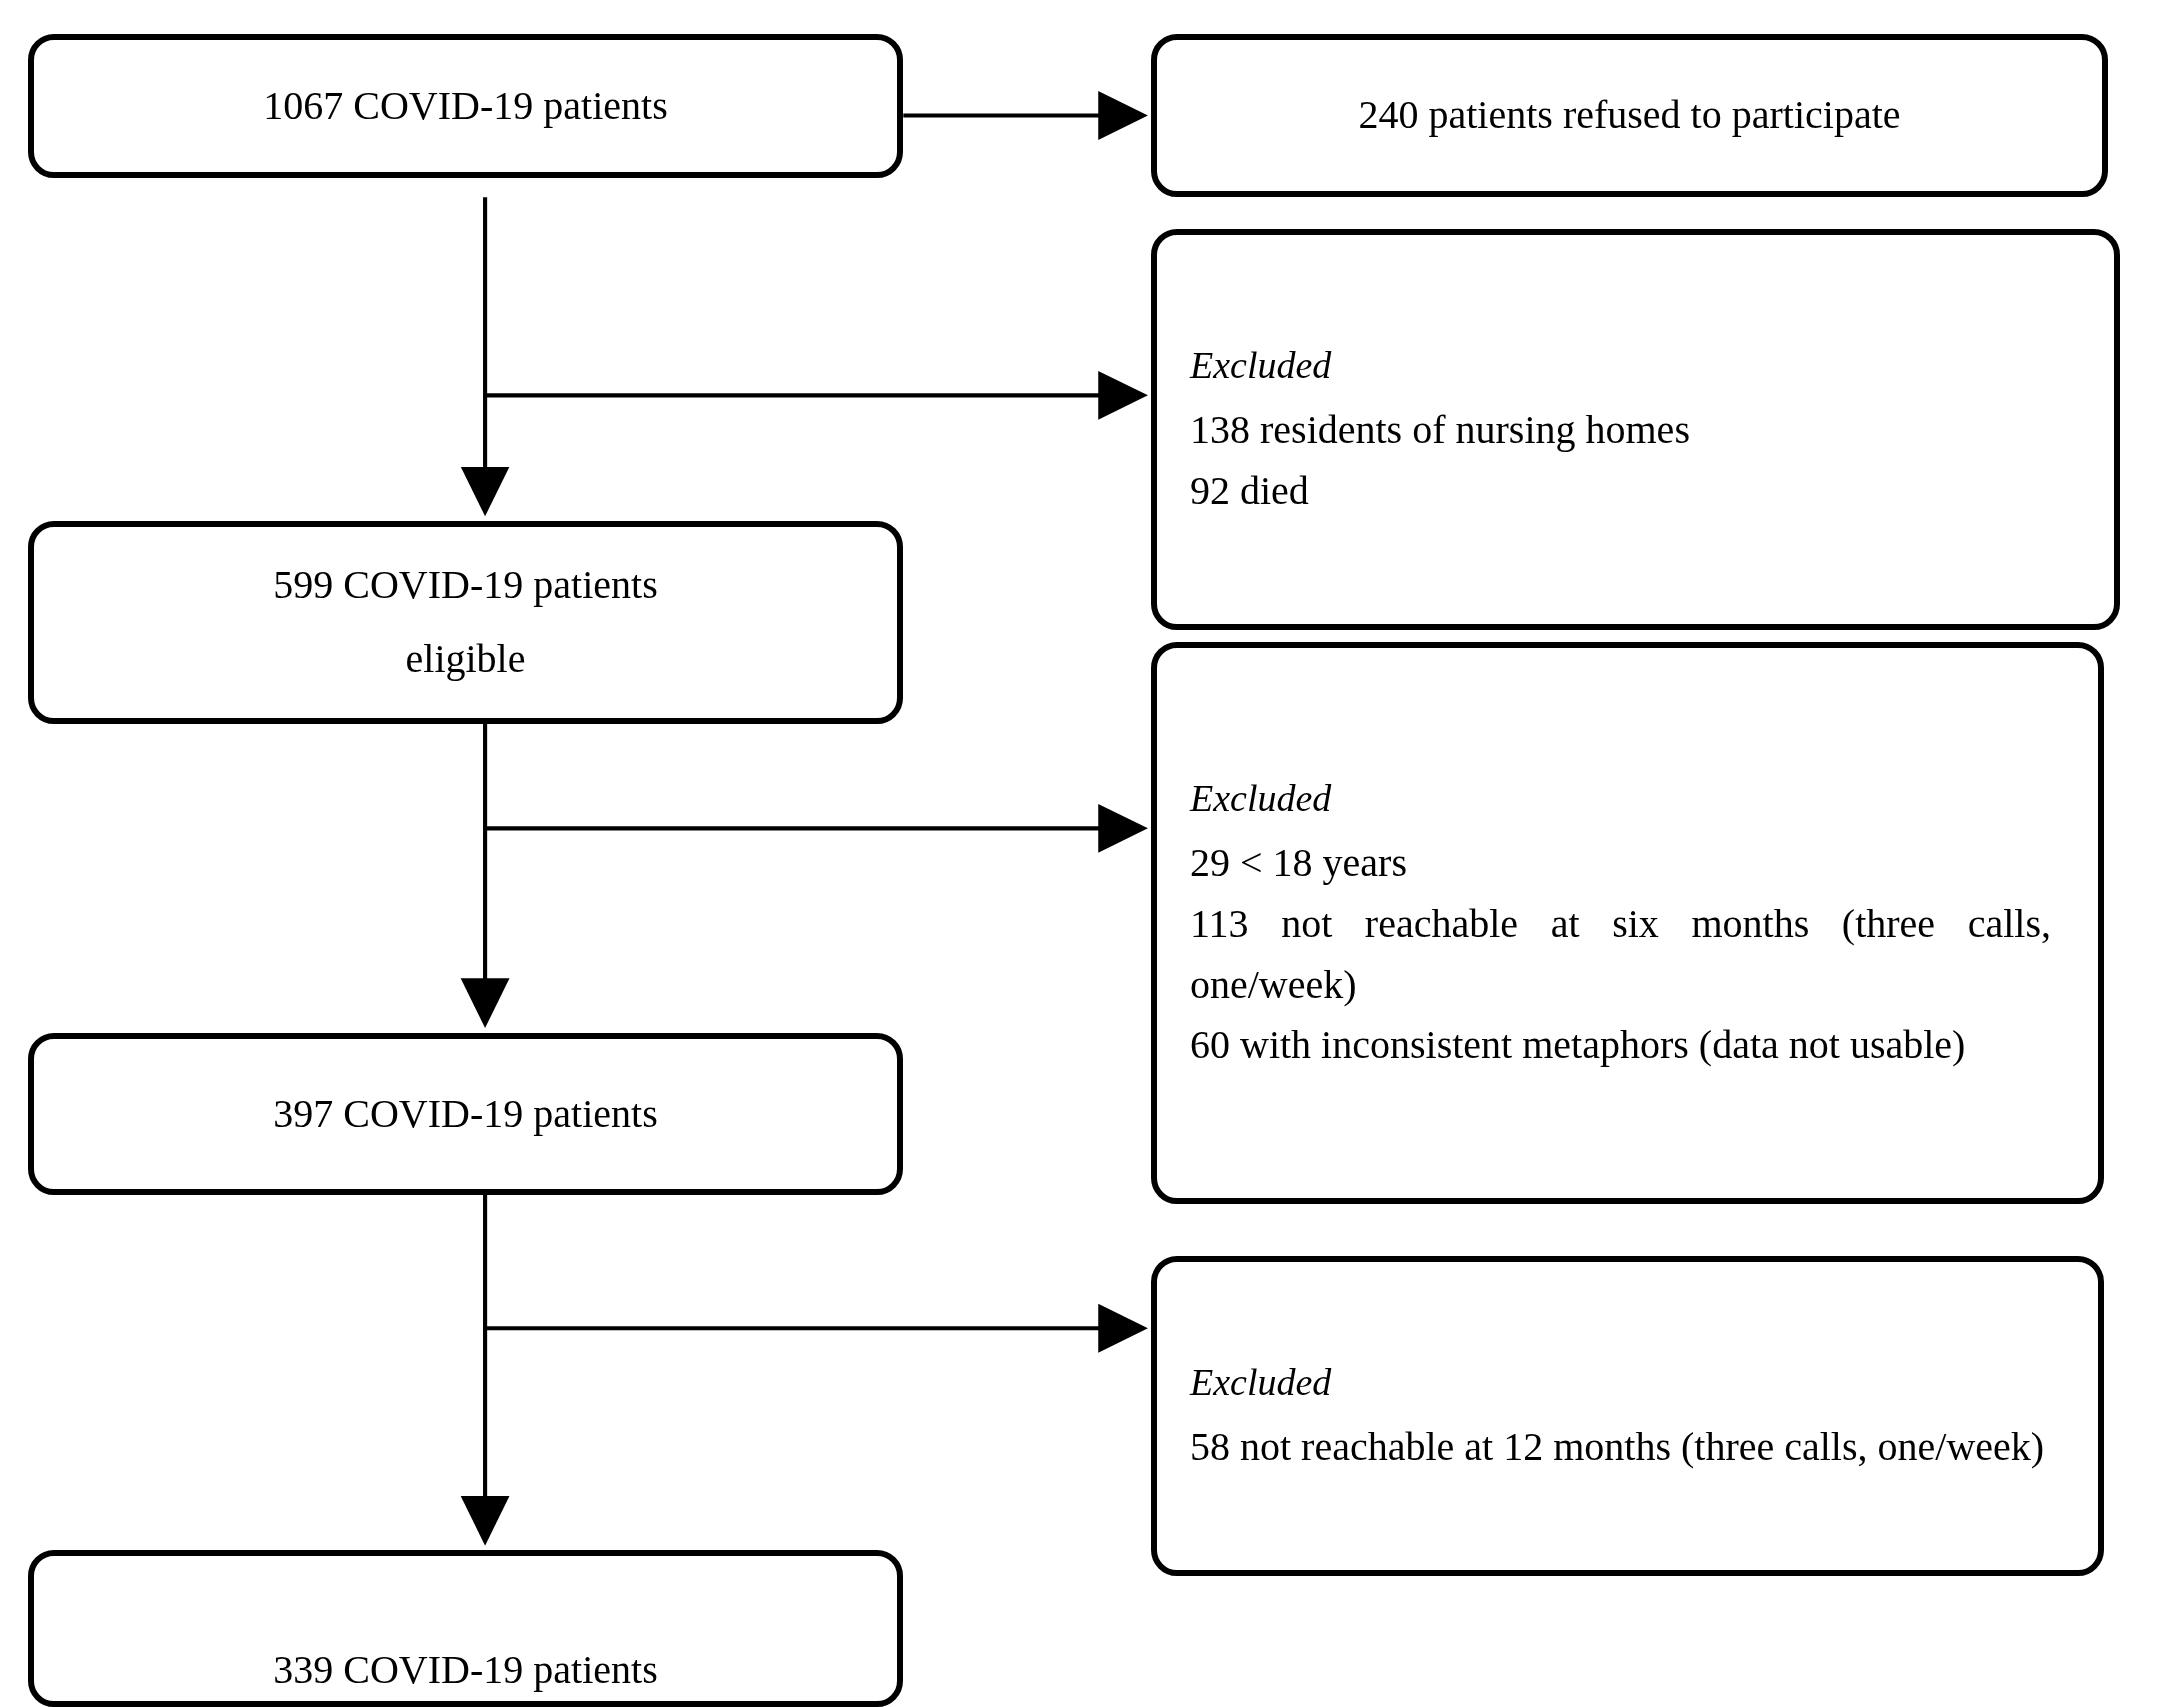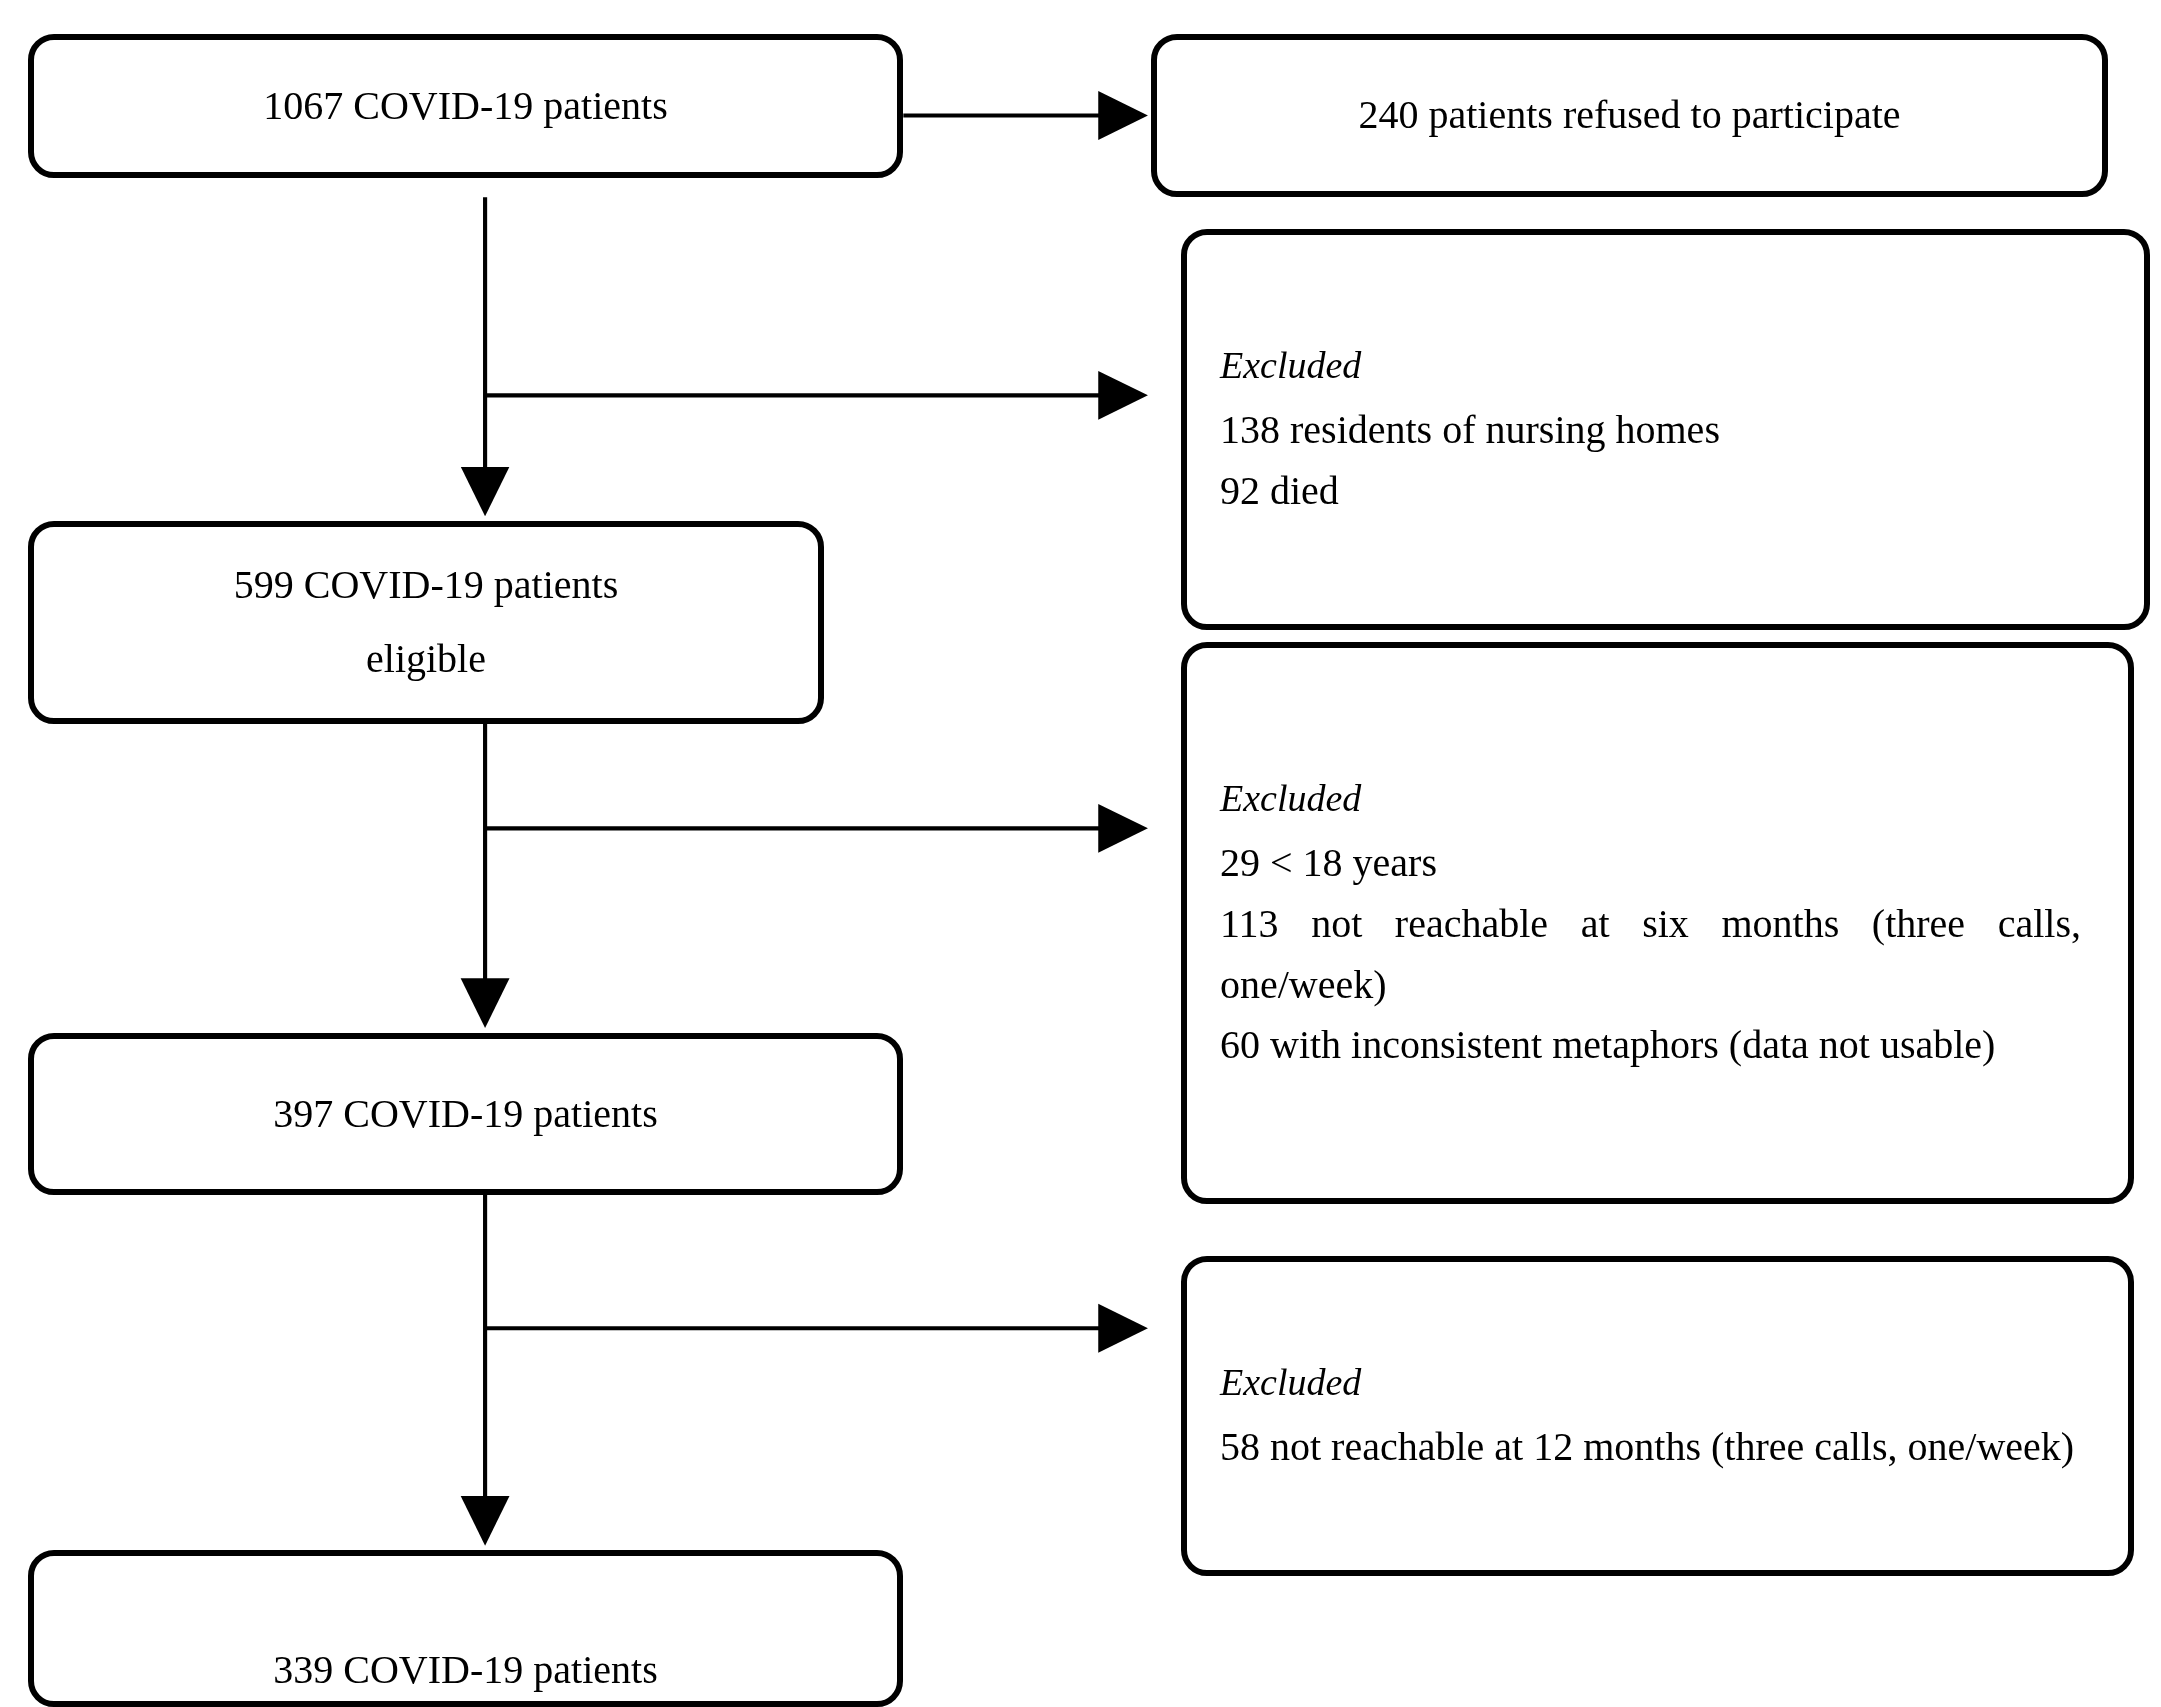--- a/index.html
+++ b/index.html
@@ -17,21 +17,21 @@
     justify-content:center;
     color:#000;
   }
   .node.center{align-items:center;text-align:center;}
   .node.left-align{align-items:flex-start;text-align:left;}
   .node .line{
     font-size:40px;
     line-height:1.52;
     white-space:nowrap;
   }
-  .node.excl{padding:20px 47px 20px 33px;margin-left:30px;}
+  .node.excl{padding:20px 47px 20px 33px;}
   .node.excl .line{white-space:normal;text-align:justify;text-justify:inter-word;width:100%;}
   .node.excl .line.last{text-align:left;}
   .excl-head{
     font-style:italic;
     font-size:38px;
     line-height:1.5;
     margin-bottom:6px;
   }
   .node.center .line{padding:0 6px;}
 </style>
@@ -56,21 +56,21 @@
     <line x1="820" y1="1400" x2="1930" y2="1400" stroke="#000" stroke-width="7" marker-end="url(#ah)"></line>
 
     <line x1="820" y1="1972" x2="820" y2="2602" stroke="#000" stroke-width="7" marker-end="url(#ah)"></line>
     <line x1="820" y1="2245" x2="1930" y2="2245" stroke="#000" stroke-width="7" marker-end="url(#ah)"></line>
   </svg>
 
   <div class="node center" style="left:28px;top:34px;width:875px;height:144px;">
     <div class="line">1067 COVID-19 patients</div>
   </div>
 
-  <div class="node center" style="left:28px;top:521px;width:796px;height:203px;">
+  <div class="node center" style="left:28px;top:521px;width:875px;height:203px;">
     <div class="line">599 COVID-19 patients</div>
     <div class="line" style="margin-top:13px;">eligible</div>
   </div>
 
   <div class="node center" style="left:28px;top:1033px;width:875px;height:162px;">
     <div class="line">397 COVID-19 patients</div>
   </div>
 
   <div class="node center" style="left:28px;top:1550px;width:875px;height:157px;justify-content:flex-end;">
     <div class="line">339 COVID-19 patients</div>

